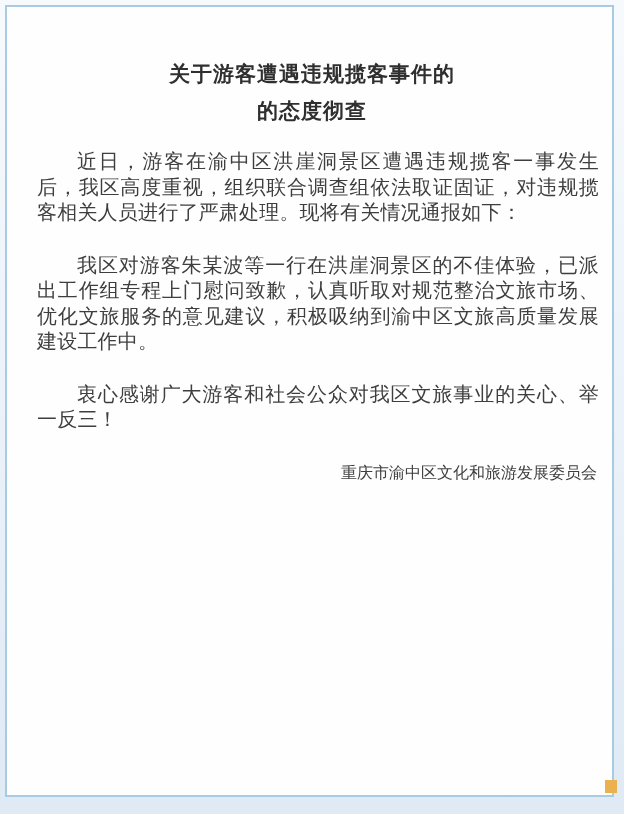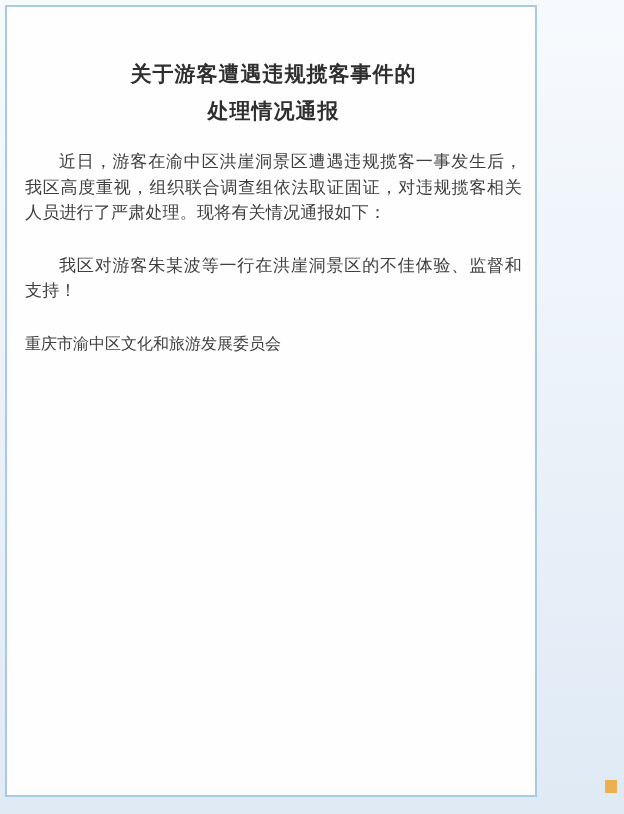--- a/index.html
+++ b/index.html
@@ -11,47 +11,47 @@
     height: 814px;
     position: relative;
     overflow: hidden;
     font-family: "Liberation Sans", "DejaVu Sans", sans-serif;
     background: linear-gradient(180deg, #f7fafd 0%, #eaf1f9 55%, #dfeaf5 100%);
   }
   .notice-card {
     position: absolute;
     left: 5px;
     top: 5px;
-    width: 532px;
+    width: 609px;
     height: 792px;
     box-sizing: border-box;
     background: #fefefe;
     border: 2px solid #a9cbe2;
     padding: 48px 13px 0 18px;
   }
   .title-block {
     text-align: center;
     color: #2f2f2f;
     font-weight: bold;
     font-size: 21px;
     line-height: 37px;
     letter-spacing: 1px;
     margin: 0 0 20px 0;
   }
   .body-text p {
-    margin: 0 0 27px 0;
-    font-size: 17px;
+    margin: 0 0 27px 12px;
+    font-size: 20px;
     line-height: 25.5px;
     color: #3e3e3e;
     text-indent: 2em;
     text-align: justify;
     letter-spacing: 0.2px;
   }
   .sign-block {
-    text-align: left;
+    text-align: right;
     font-size: 16px;
     line-height: 25.5px;
     color: #3e3e3e;
     padding-right: 2px;
   }
   .corner-marker {
     position: absolute;
     left: 605px;
     top: 780px;
     width: 12px;
@@ -59,26 +59,27 @@
     background: #ecb14f;
     z-index: 3;
   }
 </style>
 </head>
 <body>
 
 <div class="notice-card">
   <div class="title-block">
     <div>关于游客遭遇违规揽客事件的</div>
-    <div>处理情况通报</div>
+    <div>的态度彻查</div>
   </div>
 
   <div class="body-text">
     <p>近日，游客在渝中区洪崖洞景区遭遇违规揽客一事发生后，我区高度重视，组织联合调查组依法取证固证，对违规揽客相关人员进行了严肃处理。现将有关情况通报如下：</p>
-    <p>我区对游客朱某波等一行在洪崖洞景区的不佳体验、监督和支持！</p>
+    <p>我区对游客朱某波等一行在洪崖洞景区的不佳体验，已派出工作组专程上门慰问致歉，认真听取对规范整治文旅市场、优化文旅服务的意见建议，积极吸纳到渝中区文旅高质量发展建设工作中。</p>
+    <p>衷心感谢广大游客和社会公众对我区文旅事业的关心、举一反三！</p>
   </div>
 
   <div class="sign-block">
     <div>重庆市渝中区文化和旅游发展委员会</div>
   </div>
 </div>
 
 <div class="corner-marker"></div>
 
 </body></html>

